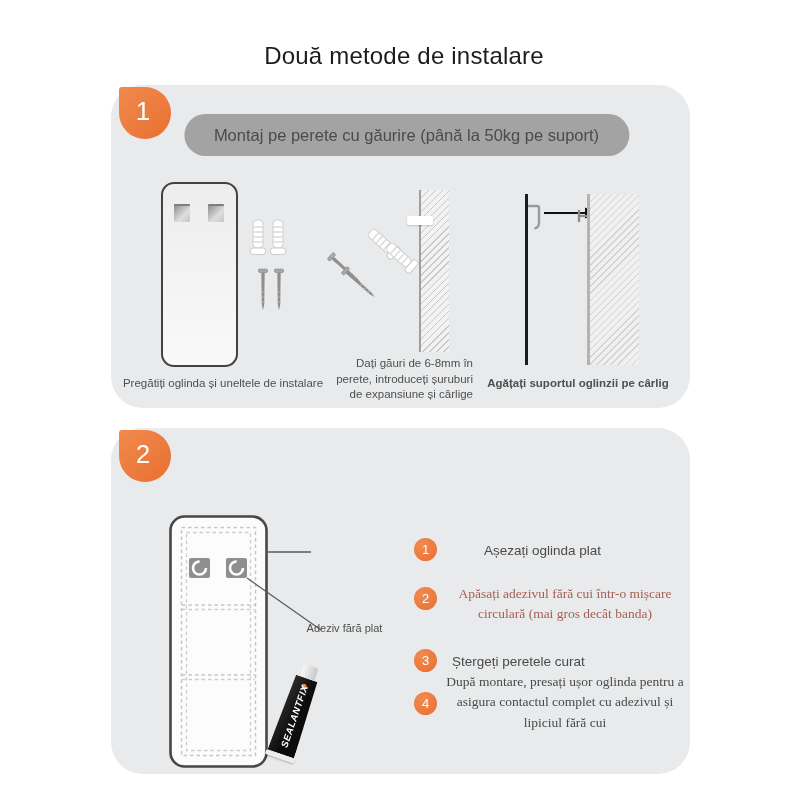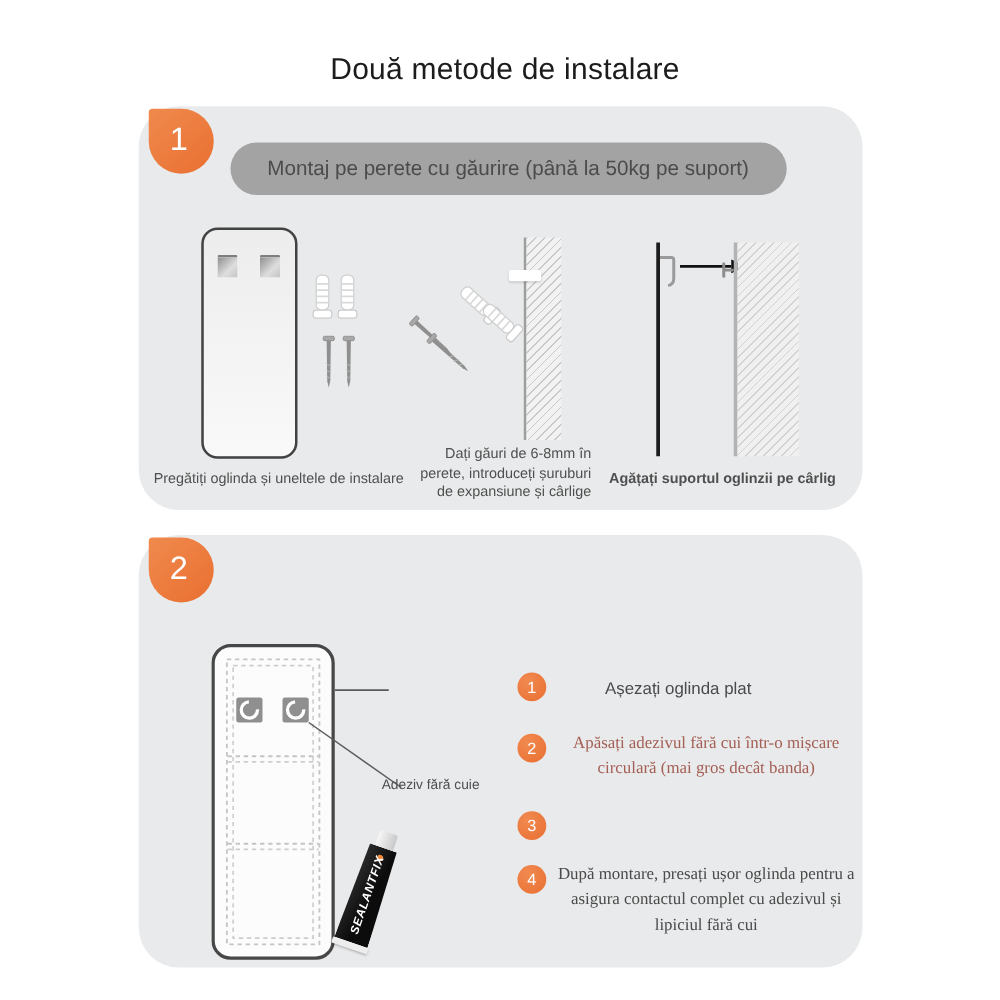--- a/index.html
+++ b/index.html
@@ -156,21 +156,21 @@
           <rect x="57" y="43" width="21" height="20" rx="2" fill="#8f8f8f"></rect>
           <circle cx="67.5" cy="53" r="6.5" fill="none" stroke="#ffffff" stroke-width="2.6" stroke-dasharray="30 10"></circle>
         </g>
       </svg>
     </div>
 
     <svg style="position:absolute;left:0;top:0;pointer-events:none;" width="579" height="346">
       <line x1="157" y1="124" x2="200" y2="124" stroke="#5a5a5a" stroke-width="1.4"></line>
       <line x1="136" y1="150" x2="210" y2="202" stroke="#5a5a5a" stroke-width="1.2"></line>
     </svg>
-    <div class="ptr-label" style="left:191px;top:193px;width:85px;">Adeziv fără cuie</div>
+    <div class="ptr-label" style="left:191px;top:193px;width:85px;">Adeziv fără plat</div>
 
     <div class="tube">
       <div class="tube-cap"></div>
       <div class="tube-body">
         <span class="tube-dot"></span>
         <span class="tube-text">SEALANTFIX</span>
       </div>
       <div class="tube-crimp"></div>
     </div>
 
@@ -180,25 +180,26 @@
     <div class="step-text" style="left:345px;top:113px;margin-left:28px;">Așezați oglinda plat</div>
 
     <div class="step-circle" style="left:303px;top:159px;">
       <span>2</span>
       </div>
     <div class="step-text center highlight" style="left:335px;top:156px;width:238px;">Apăsați adezivul fără cui într-o mișcare circulară (mai gros decât banda)</div>
 
     <div class="step-circle" style="left:303px;top:221px;">
       <span>3</span>
       </div>
+    <div class="step-text" style="left:341px;top:224px;">Ștergeți peretele curat</div>
 
     <div class="step-circle" style="left:303px;top:264px;">
       <span>4</span>
       </div>
-    <div class="step-text center" style="left:328px;top:261px;width:252px;">După montare, presați ușor oglinda pentru a asigura contactul complet cu adezivul și lipiciul fără cui</div>
+    <div class="step-text center" style="left:328px;top:244px;width:252px;">După montare, presați ușor oglinda pentru a asigura contactul complet cu adezivul și lipiciul fără cui</div>
   </div>
 
   <div class="credit">
     <div>Produs de</div>
     <div>Doubao A</div>
   </div>
 
 </div>
 
 </body></html>

